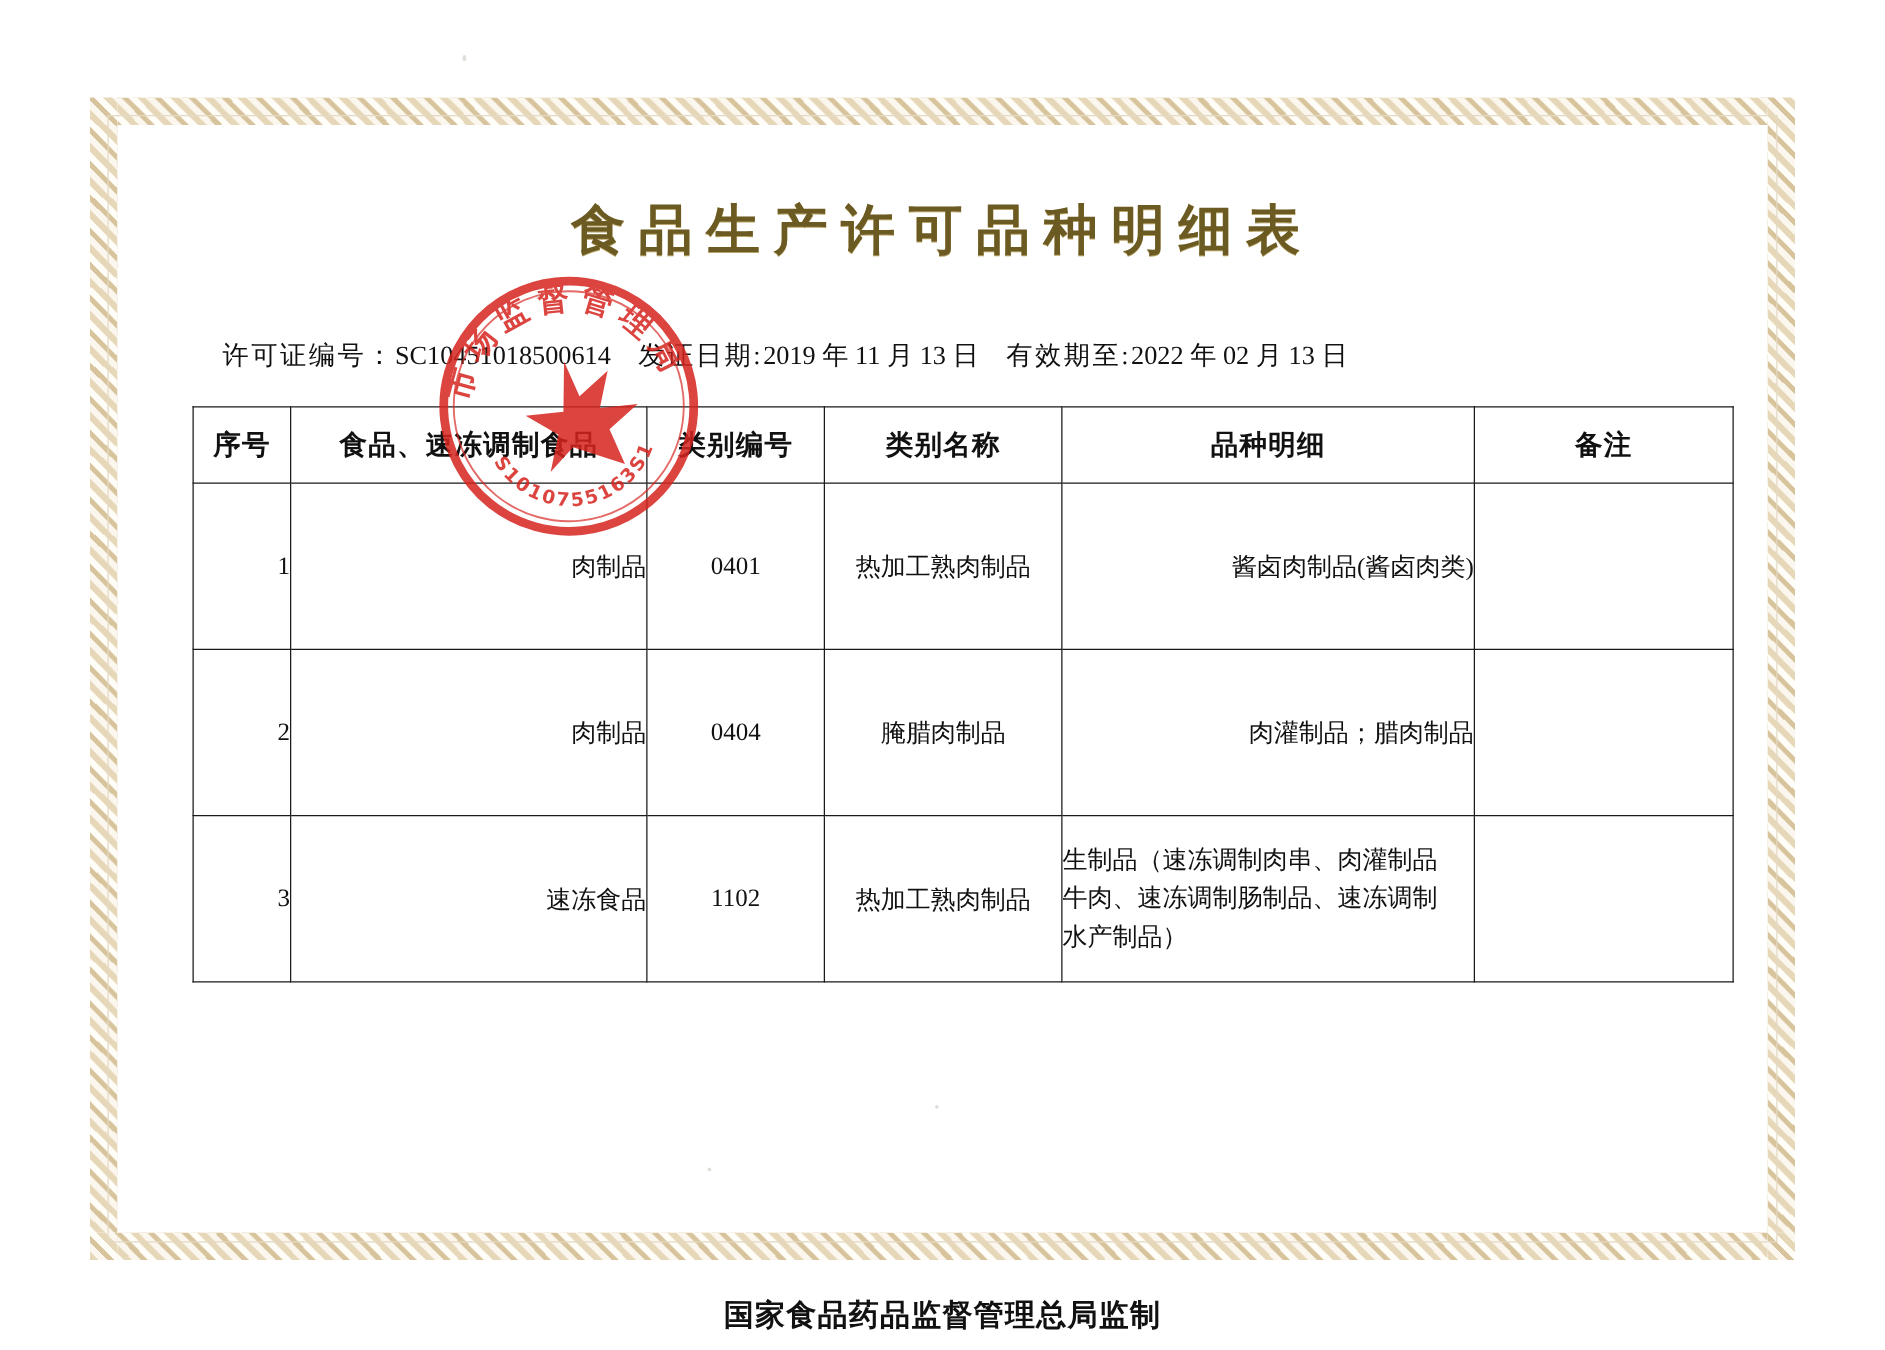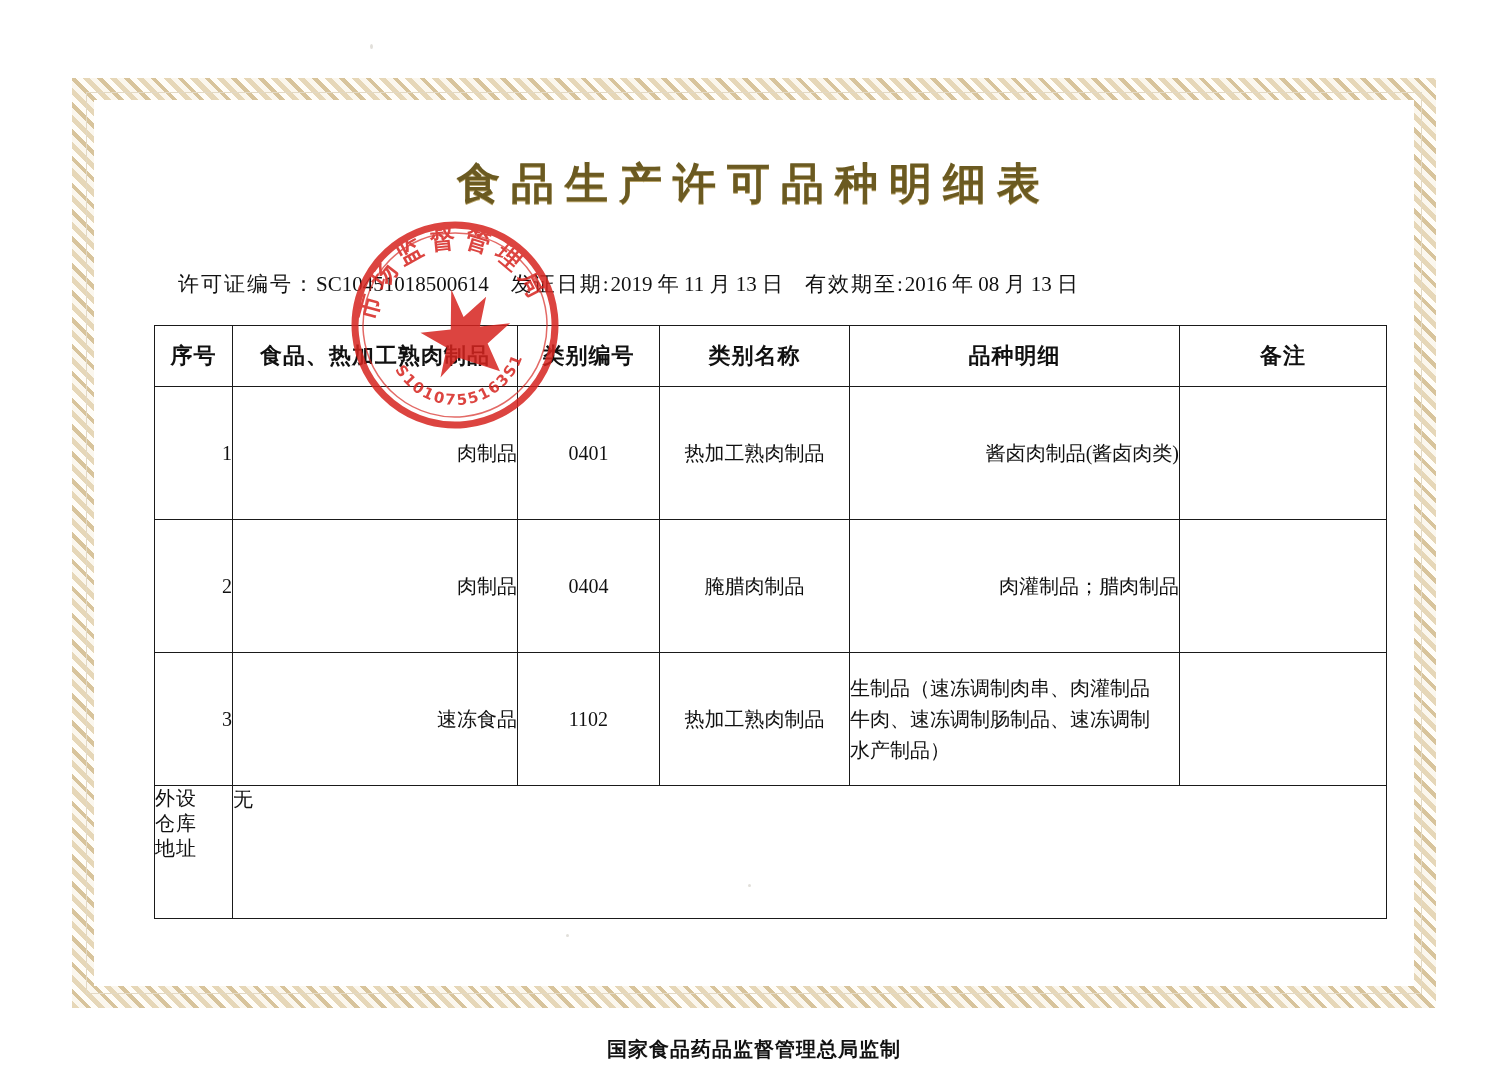--- a/index.html
+++ b/index.html
@@ -153,21 +153,21 @@
     opacity: 0.85;
   }
 
   
   .footer {
     position: absolute;
     left: 0;
     top: 1036px;
     width: 1508px;
     text-align: center;
-    font-size: 20px;
+    font-size: 24px;
     font-weight: bold;
     letter-spacing: 1px;
   }
 
   
   .speck {
     position: absolute;
     background: #c9c4bb;
     border-radius: 50%;
     opacity: .55;
@@ -175,36 +175,36 @@
 </style>
 </head>
 <body>
 
 <div class="cert-frame"></div>
 <div class="cert-frame-inner"></div>
 
 <div class="doc-title">食品生产许可品种明细表</div>
 
 <div class="meta-line">
-  <span class="meta-label">许可证编号：</span><span class="meta-value">SC10451018500614</span><span class="meta-gap"></span><span class="meta-label">发证日期:</span><span class="meta-value">2019 年 11 月 13 日</span><span class="meta-gap"></span><span class="meta-label">有效期至:</span><span class="meta-value">2016 年 08 月 13 日</span>
+  <span class="meta-label">许可证编号：</span><span class="meta-value">SC10451018500614</span><span class="meta-gap"></span><span class="meta-label">发证日期:</span><span class="meta-value">2019 年 11 月 13 日</span><span class="meta-gap"></span><span class="meta-label">有效期至:</span><span class="meta-value">2022 年 02 月 13 日</span>
 </div>
 
 <table class="tbl">
   <colgroup>
     <col class="c-no">
       <col class="c-cat">
       <col class="c-code">
     <col class="c-name">
       <col class="c-detail">
       <col class="c-note">
   </colgroup>
   <thead>
     <tr>
       <th>序号</th>
-      <th>食品、热加工熟肉制品</th>
+      <th>食品、速冻调制食品</th>
       <th>类别编号</th>
       <th>类别名称</th>
       <th>品种明细</th>
       <th>备注</th>
     </tr>
   </thead>
   <tbody>
     <tr>
       <td class="cell-no">1</td>
       <td class="cell-left">肉制品</td>
@@ -225,28 +225,20 @@
       <td class="cell-no">3</td>
       <td class="cell-left">速冻食品</td>
       <td class="cell-center">1102</td>
       <td class="cell-center">热加工熟肉制品</td>
       <td class="detail-multiline">
         <div>生制品（速冻调制肉串、肉灌制品</div>
         <div>牛肉、速冻调制肠制品、速冻调制</div>
         <div>水产制品）</div>
       </td>
       <td class="cell-center"></td>
-    </tr>
-    <tr class="row-warehouse">
-      <td class="wh-label">
-        <div>外设</div>
-        <div>仓库</div>
-        <div>地址</div>
-      </td>
-      <td class="wh-value" colspan="5">无</td>
     </tr>
   </tbody>
 </table>
 
 <svg class="seal" viewBox="0 0 220 220">
   <g transform="rotate(-6 110 110)">
     <circle cx="110" cy="110" r="100" fill="none" stroke="#d6241f" stroke-width="7"></circle>
     <circle cx="110" cy="110" r="92" fill="none" stroke="#d6241f" stroke-width="1.5" opacity=".8"></circle>
     <path id="sealTop" d="M 30 112 A 80 80 0 0 1 190 112" fill="none"></path>
     <text font-family="'DejaVu Serif', serif" font-size="25" font-weight="bold" fill="#d6241f" letter-spacing="7">

